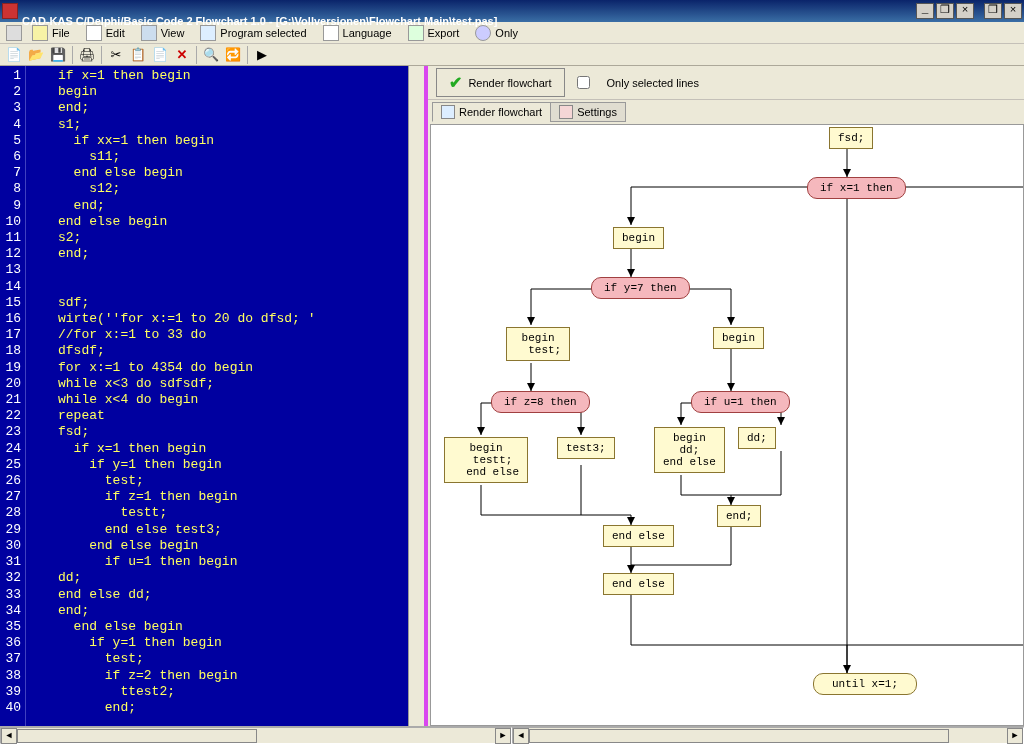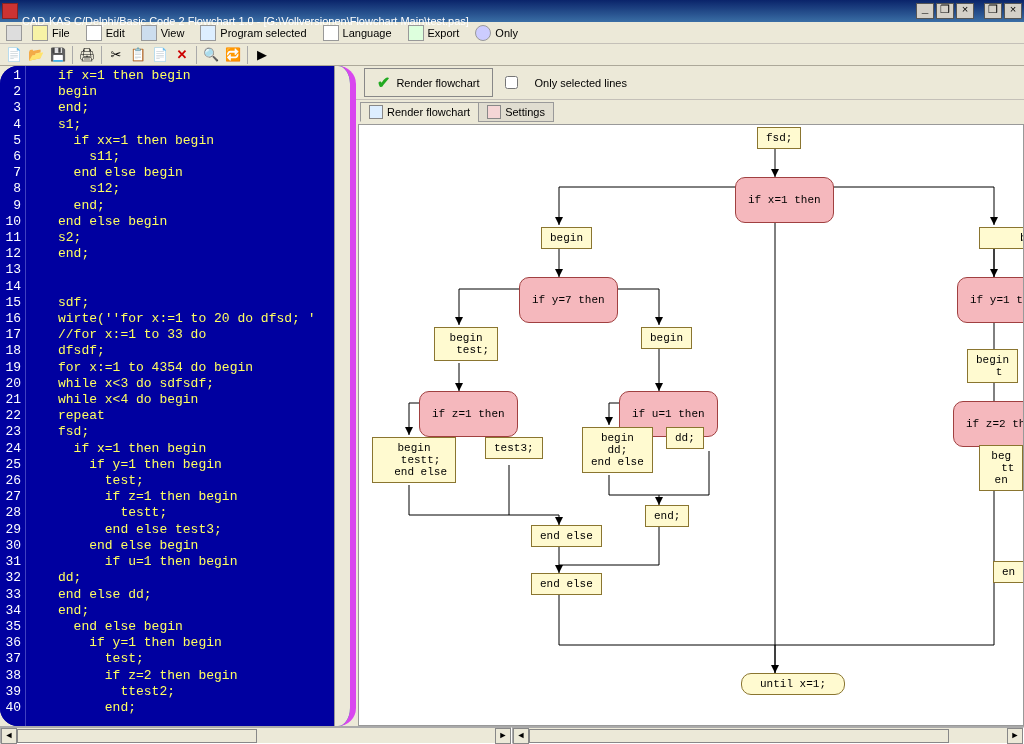--- a/index.html
+++ b/index.html
@@ -1,54 +1,54 @@
 <!DOCTYPE html>
 <html><head>
 <meta charset="utf-8">
 <style>
   * { box-sizing: border-box; margin: 0; padding: 0; }
   body { width: 1024px; height: 744px; font-family: Tahoma, sans-serif; font-size: 11px; background: #ece9d8; overflow: hidden; }
 
   .titlebar { height: 22px; background: linear-gradient(#0a246a,#3a6ea5); color: #fff; display: flex; align-items: center; padding: 0 2px; font-size: 11px; }
   .titlebar .icon { width: 16px; height: 16px; background:#c33; border:1px solid #822; margin-right:4px; }
-  .titlebar .title { flex: 1; font-weight: normal; margin-top: 20px; }
+  .titlebar .title { flex: 1; font-weight: bold; margin-top: 20px; }
   .titlebar .winbtns { display: flex; gap: 2px; }
   .titlebar .winbtn { width: 18px; height: 16px; background:#d4d0c8; border:1px solid #555; text-align:center; line-height:12px; font-family: "Courier New"; font-size:11px; color:#000; cursor:pointer;}
   
   .menubar { height: 22px; background:#ece9d8; display:flex; align-items:center; padding:0 6px; border-bottom:1px solid #c4c0b8; gap:4px;}
   .menubar .mitem { display:flex; align-items:center; padding:18px 6px; cursor:pointer; gap:4px;}
   .menubar .micon { width:16px; height:16px; background:#ddd; border:1px solid #999; display:inline-block;}
   
   .toolbar { height: 22px; background:#ece9d8; display:flex; align-items:center; padding:0 4px; border-bottom:1px solid #aca899; gap:2px;}
   .toolbar .tbtn { width:20px; height:20px; background:#ece9d8; border:1px solid transparent; display:flex; align-items:center; justify-content:center; cursor:pointer; font-size:13px;}
   .toolbar .sep { width:1px; height:18px; background:#aaa; margin:0 2px;}
   
   .main { display:flex; height: calc(744px - 22px - 22px - 22px - 18px); }
   
-  .codepane { width:356px; height:100%; display:flex; overflow:hidden; background:#0000a0; border-right:6px solid #d946ef;border-radius:18px;}
+  .codepane { width:428px; height:100%; display:flex; overflow:hidden; background:#0000a0; border-right:4px solid #d946ef;}
   .gutter { width:26px; background:#0000a0; color:#fff; font-family:"Courier New",monospace; font-size:13px; text-align:right; padding-right:4px; line-height:16.2px; padding-top:2px; border-right:1px solid #4040c0;}
   .code  { flex:1; background:#0000a0; color:#ffff60; font-family:"Courier New",monospace; font-size:13px; line-height:16.2px; padding:2px 0 0 32px; white-space:pre; overflow:hidden;}
   .codescroll { width:16px; background:#ece9d8; border-left:1px solid #999;}
   
   .rightpane { flex:1; display:flex; flex-direction:column; background:#ece9d8;}
   .rtoolbar { height:34px; background:#ece9d8; padding:4px 8px; display:flex; align-items:center; gap:12px; border-bottom:1px solid #c4c0b8;}
   .renderbtn { background:#ece9d8; border:1px solid #888; padding:4px 12px; display:flex; align-items:center; gap:6px; cursor:pointer; font-size:11px;}
   .renderbtn .check { color:#2a2; font-size:16px; font-weight:bold;}
   .chkrow { display:flex; align-items:center; gap:17px; font-size:11px;}
   .chkrow input { width:13px; height:13px;}
   
   .tabs { height:22px; display:flex; align-items:flex-end; padding-left:4px; gap:0;}
   .tab { background:#ece9d8; border:1px solid #999; border-bottom:1px solid #ece9d8; padding:2px 8px; display:flex; align-items:center; gap:4px; font-size:11px; cursor:pointer; margin-right:-1px;}
   .tab.inactive { background:#e0ddd0; border-bottom:1px solid #999;}
   .tabicon { width:14px;height:14px; display:inline-block; border:1px solid #888; background:#fff;}
   
   .canvas { flex:1; background:#fff; border:1px solid #999; margin:2px 0 0 2px; position:relative; overflow:hidden;}
   
   .node { position:absolute; background:#fffad0; border:1px solid #8a7530; font-family:"Courier New",monospace; font-size:11px; padding:4px 8px; text-align:center; white-space:pre; }
-  .cond { background:#f5b8bd; border:1px solid #a04040; border-radius:10px; padding:16px 12px; }
+  .cond { background:#f5b8bd; border:1px solid #a04040; border-radius:10px; padding:4px 12px; }
   .until { background:#fffad0; border:1px solid #8a7530; border-radius:10px; padding:4px 18px;}
 
   svg.lines { position:absolute; top:0; left:0; width:100%; height:100%; }
   svg.lines line { stroke:#000; stroke-width:1; }
   svg.lines polygon { fill:#000; }
 
   .botscroll { height:18px; background:#ece9d8; border-top:1px solid #aaa; display:flex;}
   .botscroll .hscroll { flex:1; background:#ece9d8; border:1px inset #fff; display:flex; align-items:center;}
   .botscroll .arrow { width:16px; height:16px; background:#ece9d8; border:1px solid #888; text-align:center; line-height:12px; font-size:9px;}
   .botscroll .thumb { height:14px; background:#ece9d8; border:1px solid #888;}
@@ -302,21 +302,21 @@
       <div class="node cond" style="left:376px; top:52px;">if x=1 then</div>
       <div class="node" style="left:182px; top:102px;">begin</div>
       <div class="node" style="left:620px; top:102px;padding-left:40px;">begi</div>
       <div class="node cond" style="left:160px; top:152px;">if y=7 then</div>
       <div class="node cond" style="left:598px; top:152px;">if y=1 th</div>
       <div class="node" style="left:75px; top:202px;">begin
   test;</div>
       <div class="node" style="left:282px; top:202px;">begin</div>
       <div class="node" style="left:608px; top:224px;">begin
   t</div>
-      <div class="node cond" style="left:60px; top:266px;">if z=1 then</div>
+      <div class="node cond" style="left:60px; top:266px;">if z=8 then</div>
       <div class="node cond" style="left:260px; top:266px;">if u=1 then</div>
       <div class="node cond" style="left:594px; top:276px;">if z=2 th</div>
       <div class="node" style="left:13px; top:312px;">begin
   testt;
   end else</div>
       <div class="node" style="left:126px; top:312px;">test3;</div>
       <div class="node" style="left:223px; top:302px;">begin
 dd;
 end else</div>
       <div class="node" style="left:307px; top:302px;">dd;</div>

